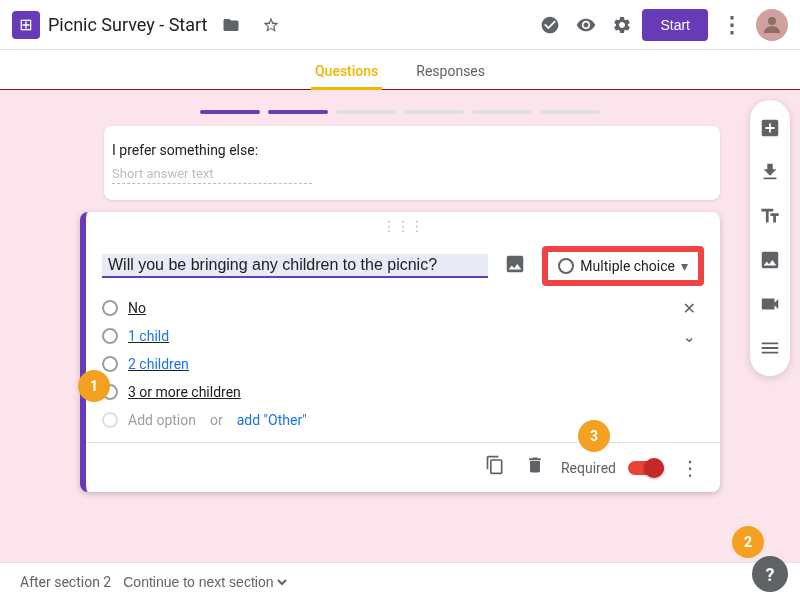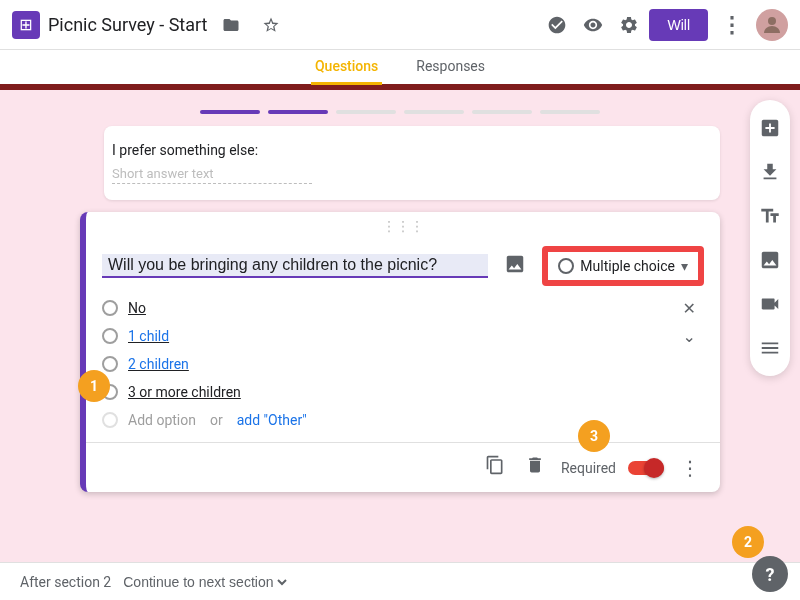--- a/index.html
+++ b/index.html
@@ -88,21 +88,21 @@
       color: #5f1f1f;
       margin-left: 4px;
     }
 
     
     .tabs {
       background: #fff;
       display: flex;
       justify-content: center;
       gap: 30px;
-      border-bottom: 6px solid #7f1d1d;
+      border-bottom: 1px solid #7f1d1d;
       height: 40px;
       align-items: flex-end;
     }
     .tab {
       padding: 8px 4px;
       font-size: 14px;
       cursor: pointer;
       color: #5f6368;
       border-bottom: 3px solid transparent;
       margin-bottom: -1px;
@@ -482,21 +482,21 @@
     <button class="header-icon-btn">
       <svg width="20" height="20" viewBox="0 0 24 24" fill="#5f6368">
           <path d="M12 4.5C7 4.5 2.73 7.61 1 12c1.73 4.39 6 7.5 11 7.5s9.27-3.11 11-7.5c-1.73-4.39-6-7.5-11-7.5zM12 17c-2.76 0-5-2.24-5-5s2.24-5 5-5 5 2.24 5 5-2.24 5-5 5zm0-8c-1.66 0-3 1.34-3 3s1.34 3 3 3 3-1.34 3-3-1.34-3-3-3z"></path>
         </svg>
     </button>
     <button class="header-icon-btn">
       <svg width="20" height="20" viewBox="0 0 24 24" fill="#5f6368">
           <path d="M19.14,12.94c0.04-0.3,0.06-0.61,0.06-0.94c0-0.32-0.02-0.64-0.07-0.94l2.03-1.58c0.18-0.14,0.23-0.41,0.12-0.61 l-1.92-3.32c-0.12-0.22-0.37-0.29-0.59-0.22l-2.39,0.96c-0.5-0.38-1.03-0.7-1.62-0.94L14.4,2.81c-0.04-0.24-0.24-0.41-0.48-0.41 h-3.84c-0.24,0-0.43,0.17-0.47,0.41L9.25,5.35C8.66,5.59,8.12,5.92,7.63,6.29L5.24,5.33c-0.22-0.08-0.47,0-0.59,0.22L2.74,8.87 C2.62,9.08,2.66,9.34,2.86,9.48l2.03,1.58C4.84,11.36,4.8,11.69,4.8,12s0.02,0.64,0.07,0.94l-2.03,1.58 c-0.18,0.14-0.23,0.41-0.12,0.61l1.92,3.32c0.12,0.22,0.37,0.29,0.59,0.22l2.39-0.96c0.5,0.38,1.03,0.7,1.62,0.94l0.36,2.54 c0.05,0.24,0.24,0.41,0.48,0.41h3.84c0.24,0,0.44-0.17,0.47-0.41l0.36-2.54c0.59-0.24,1.13-0.56,1.62-0.94l2.39,0.96 c0.22,0.08,0.47,0,0.59-0.22l1.92-3.32c0.12-0.22,0.07-0.47-0.12-0.61L19.14,12.94z M12,15.6c-1.98,0-3.6-1.62-3.6-3.6 s1.62-3.6,3.6-3.6s3.6,1.62,3.6,3.6S13.98,15.6,12,15.6z"></path>
         </svg>
     </button>
-    <button class="send-btn">Will</button>
+    <button class="send-btn">Start</button>
     <button class="header-icon-btn" style="font-size:22px; font-weight:bold;">⋮</button>
     <div class="avatar">
       <svg width="24" height="24" viewBox="0 0 24 24">
           <circle cx="12" cy="8" r="4" fill="#8d6e63"></circle>
           <path d="M4 20c0-4 3.6-7 8-7s8 3 8 7" fill="#8d6e63"></path>
         </svg>
     </div>
   </div>
 </div>
 

